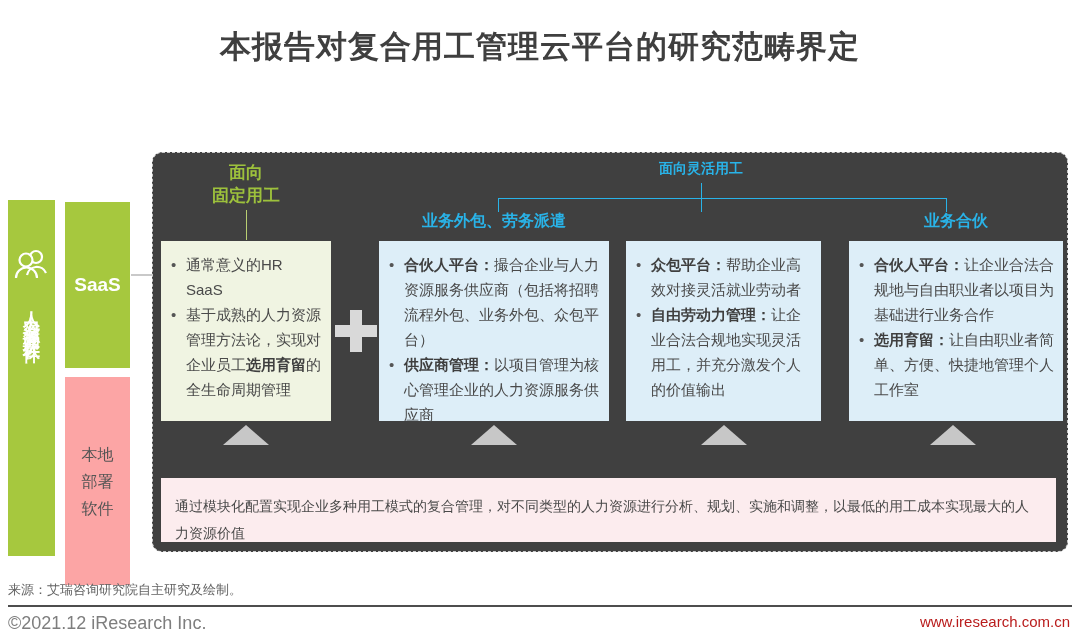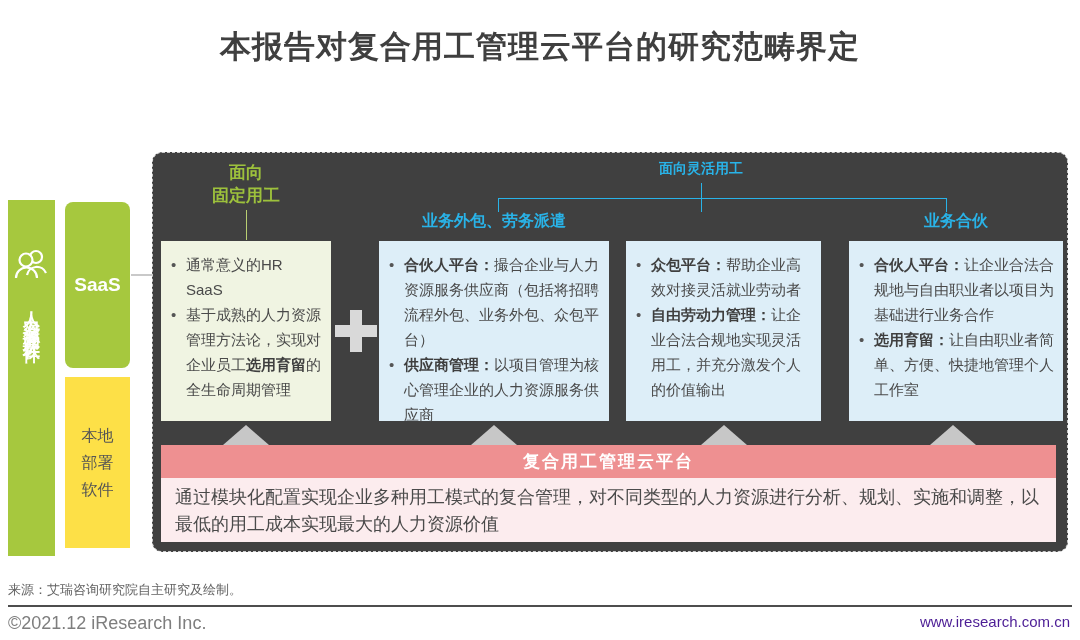--- a/index.html
+++ b/index.html
@@ -19,25 +19,25 @@
     background: #a6c83e; display: flex; flex-direction: column; align-items: center;
   }
   .side-bar .ppl { margin-top: 48px; }
   .side-bar .vtext {
     margin-top: 12px; writing-mode: vertical-rl; text-orientation: upright;
     color: #ffffff; font-weight: bold; font-size: 17px; letter-spacing: 5px;
   }
   .saas-box {
     position: absolute; left: 65px; top: 202px; width: 65px; height: 166px;
     background: #a6c83e; display: flex; align-items: center; justify-content: center;
-    color: #ffffff; font-weight: bold; font-size: 19px; border-radius: 8px;
+    color: #ffffff; font-weight: bold; font-size: 19px;
   }
   .local-box {
-    position: absolute; left: 65px; top: 377px; width: 65px; height: 171px;
-    background: #fde047; display: flex; align-items: center; justify-content: center;
+    position: absolute; left: 65px; top: 377px; width: 65px; height: 208px;
+    background: #fca5a5; display: flex; align-items: center; justify-content: center;
     color: #555555; font-size: 16px; text-align: left; line-height: 27px;
   }
   .saas-connector {
     position: absolute; left: 131px; top: 274px; width: 21px; height: 2px;
     background: #c9c9c9;
   }
 
   
   .panel {
     position: absolute; left: 152px; top: 152px; width: 916px; height: 400px;
@@ -101,37 +101,37 @@
   .tri.t3 { left: 548px; }
   .tri.t4 { left: 777px; }
 
   .banner {
     left: 8px; top: 292px; width: 895px; height: 33px;
     background: #ee9091; color: #ffffff; font-weight: bold; font-size: 17px;
     display: flex; align-items: center; justify-content: center; letter-spacing: 2px;
   }
   .desc-box {
     left: 8px; top: 325px; width: 895px; height: 64px;
-    background: #fcecee; color: #4a4a4a; font-size: 18px; line-height: 27px;
-    padding: 6px 14px;
+    background: #fcecee; color: #4a4a4a; font-size: 14px; line-height: 27px;
+    padding: 15px 14px;
   }
 
   
   .source-note {
     position: absolute; left: 8px; top: 581px; font-size: 13px; color: #636363; font-family: Liberation Serif, serif;
   }
   .footer-rule {
     position: absolute; left: 8px; top: 605px; width: 1064px; height: 0;
     border-top: 2px solid #4d4d4d;
   }
   .footer-copy {
     position: absolute; left: 8px; top: 613px; font-size: 18px; color: #7e7e7e;
   }
   .footer-site {
-    position: absolute; right: 10px; top: 613px; font-size: 15px; color: #4c1d95;
+    position: absolute; right: 10px; top: 613px; font-size: 15px; color: #b91c1c;
   }
 </style>
 </head>
 <body>
 
 <div class="page-title">本报告对复合用工管理云平台的研究范畴界定</div>
 
 <div class="side-bar">
   <span class="ppl">
     <svg width="38" height="34" viewBox="0 0 38 34" fill="none">
@@ -216,20 +216,19 @@
       <span class="bullet">•</span>
       <span class="txt"><b>选用育留：</b><span>让自由职业者简单、方便、快捷地管理个人工作室</span></span>
     </div>
   </div>
 
   <div class="tri t1"></div>
   <div class="tri t2"></div>
   <div class="tri t3"></div>
   <div class="tri t4"></div>
 
-  <div class="banner">复合用工管理云平台</div>
   <div class="desc-box">通过模块化配置实现企业多种用工模式的复合管理，对不同类型的人力资源进行分析、规划、实施和调整，以最低的用工成本实现最大的人力资源价值</div>
 </div>
 
 <div class="source-note">来源：艾瑞咨询研究院自主研究及绘制。</div>
 <div class="footer-rule"></div>
 <div class="footer-copy">©2021.12 iResearch Inc.</div>
 <div class="footer-site">www.iresearch.com.cn</div>
 
 </body></html>

